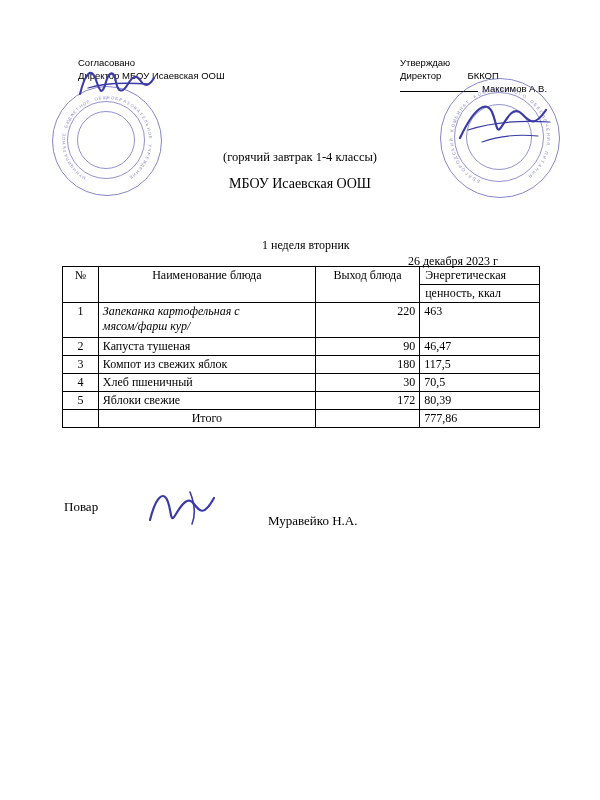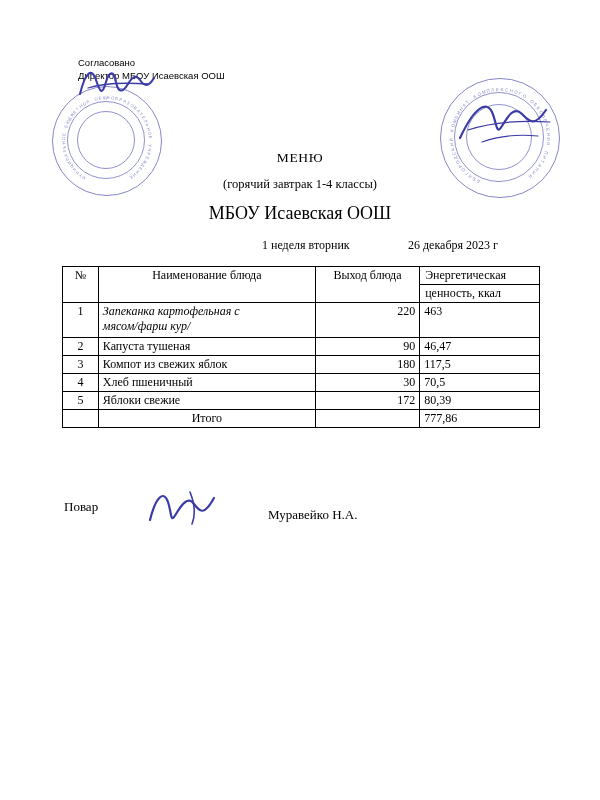--- a/index.html
+++ b/index.html
@@ -140,40 +140,40 @@
   .title-main {
     font-size: 13.5px;
     letter-spacing: 0.6px;
     margin-bottom: 11px;
   }
   .title-sub {
     font-size: 12.5px;
     margin-bottom: 11px;
   }
   .title-school {
-    font-size: 18px;
+    font-size: 14px;
     margin-bottom: 6px;
   }
   .date-row {
     position: absolute;
     top: 238px;
     left: 0;
     width: 600px;
     height: 18px;
     font-size: 12px;
   }
   .date-week {
     position: absolute;
     left: 262px;
     top: 0;
   }
   .date-day {
     position: absolute;
     left: 408px;
-    top: 0;
+    top: 16px;
   }
   
   table.menu {
     position: absolute;
     left: 62px;
     top: 266px;
     width: 478px;
     border-collapse: collapse;
     font-size: 12px;
   }
@@ -206,35 +206,44 @@
     font-size: 13px;
   }
   .footer-role {
     position: absolute;
     left: 64px;
     top: 3px;
   }
   .footer-name {
     position: absolute;
     left: 268px;
-    top: 11px;
+    top: 17px;
   }
 </style>
 </head>
 <body>
 
 <div class="page">
 
   <div class="hdr">
 
     <div class="hdr-left">
       <div>Согласовано</div>
       <div class="hdr-line2">Директор МБОУ Исаевская ООШ</div>
     </div>
 
+    <div class="hdr-right">
+      <div>Утверждаю</div>
+      <div class="hdr-line2">
+        <span>Директор</span><span class="spacer-dir"></span><span>БККОП</span>
+      </div>
+      <div class="hdr-line2">
+        <span class="sig-rule-wide"></span><span>Максимов А.В.</span>
+      </div>
+    </div>
   </div>
 
   <div class="stamp" id="stamp-left">
     <div class="stamp-inner"></div>
     <div class="stamp-inner stamp-inner2"></div>
     <div class="stamp-ring-text">
         <span style="font-size: 4.2px; transform: translate(-23px, 39.8372px) rotate(210deg);">М</span>
         <span style="font-size: 4.2px; transform: translate(-26.7486px, 37.4234px) rotate(215.556deg);">У</span>
         <span style="font-size: 4.2px; transform: translate(-30.246px, 34.6581px) rotate(221.111deg);">Н</span>
         <span style="font-size: 4.2px; transform: translate(-33.4592px, 31.5671px) rotate(226.667deg);">И</span>
@@ -357,21 +366,20 @@
     <path d="M14 26 C26 22, 44 20, 74 22" fill="none" stroke="#3b3ba8" stroke-width="1.3" stroke-linecap="round"></path>
   </svg>
 
   <svg class="signature" style="left:452px; top:96px; width:110px; height:54px;" viewBox="0 0 110 54">
     <path d="M8 42 C22 12, 34 4, 40 16 C45 27, 44 40, 50 30 C56 20, 62 10, 70 18 C77 25, 82 32, 94 14" fill="none" stroke="#3b3ba8" stroke-width="2.2" stroke-linecap="round"></path>
     <path d="M16 34 C40 26, 66 24, 98 26" fill="none" stroke="#3b3ba8" stroke-width="1.2" stroke-linecap="round"></path>
     <path d="M30 46 C46 40, 64 38, 86 40" fill="none" stroke="#3b3ba8" stroke-width="1.1" stroke-linecap="round"></path>
   </svg>
 
   <div class="title-block">
-    <div class="title-main">МЕНЮ</div>
     <div class="title-sub">(горячий завтрак 1-4 классы)</div>
     <div class="title-school">МБОУ Исаевская ООШ</div>
   </div>
 
   <div class="date-row">
     <span class="date-week">1 неделя вторник</span>
     <span class="date-day">26 декабря 2023 г</span>
   </div>
 
   <table class="menu">

